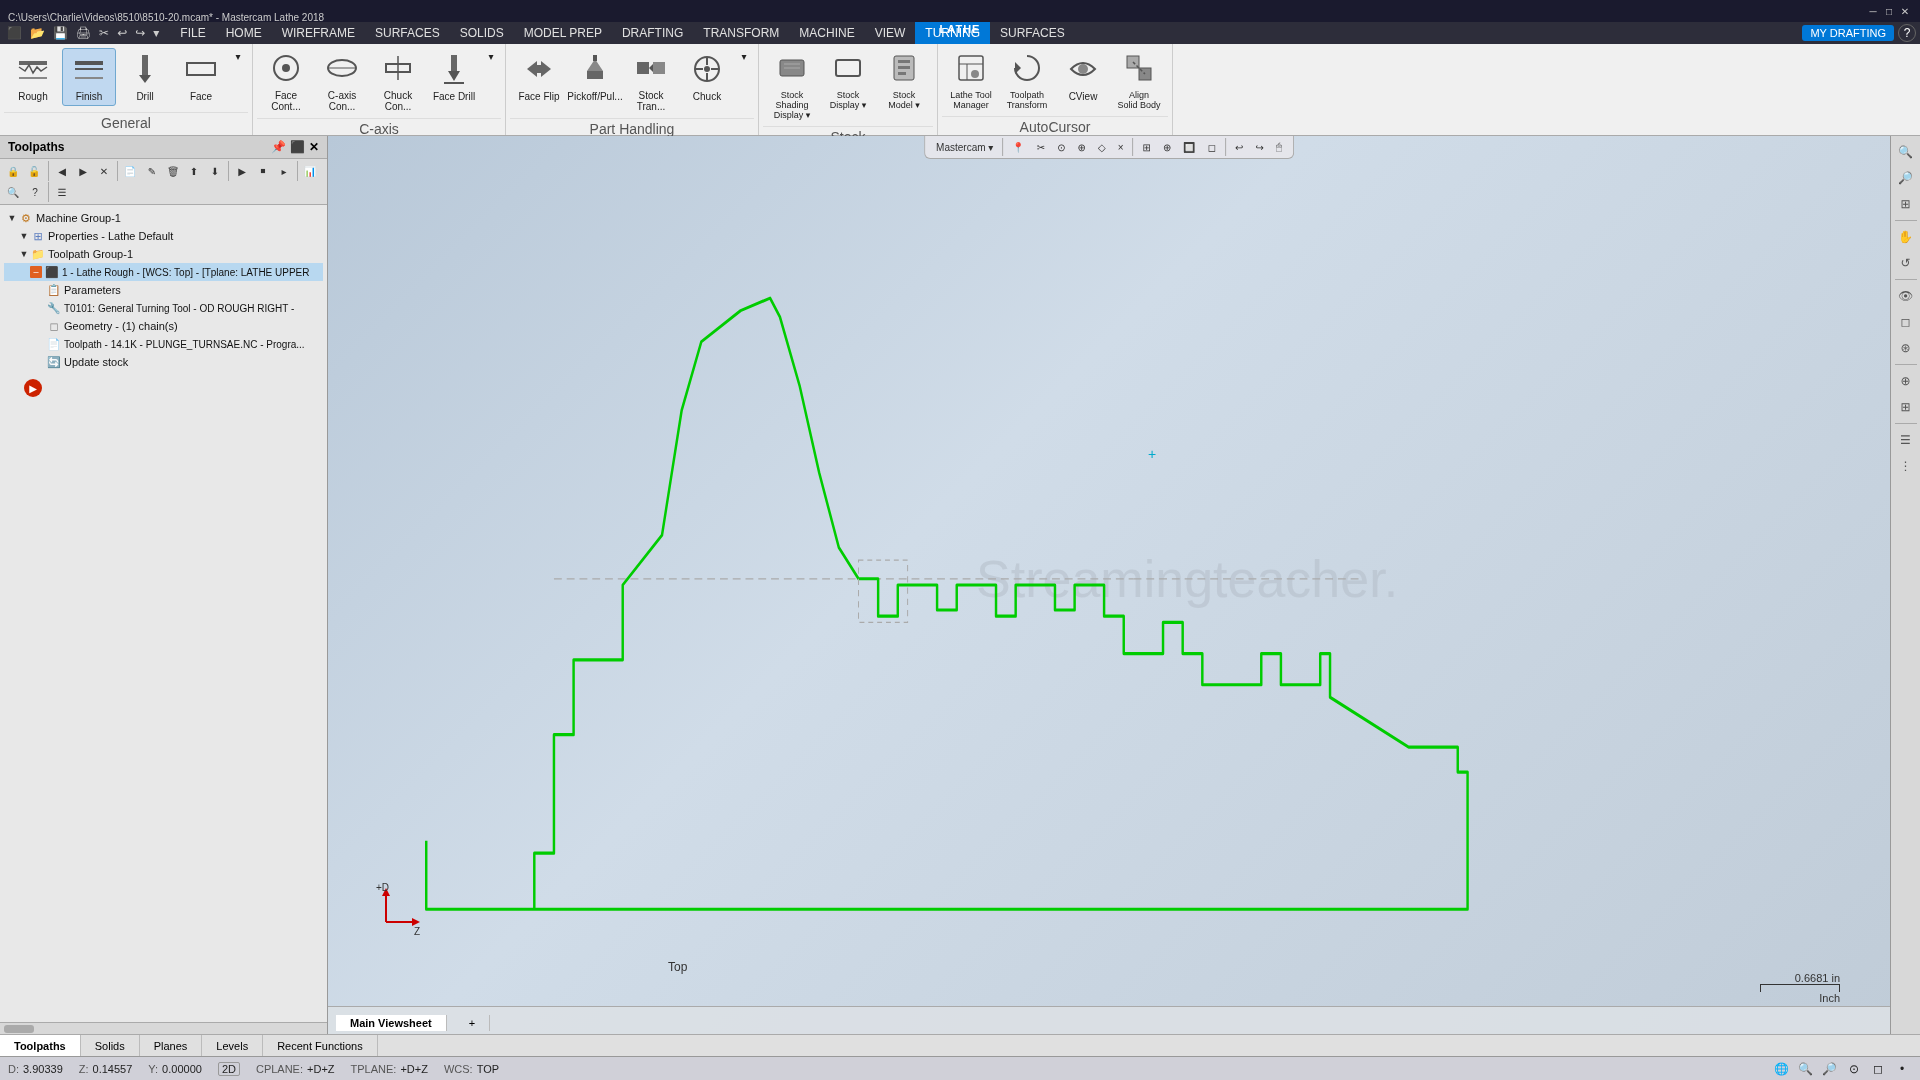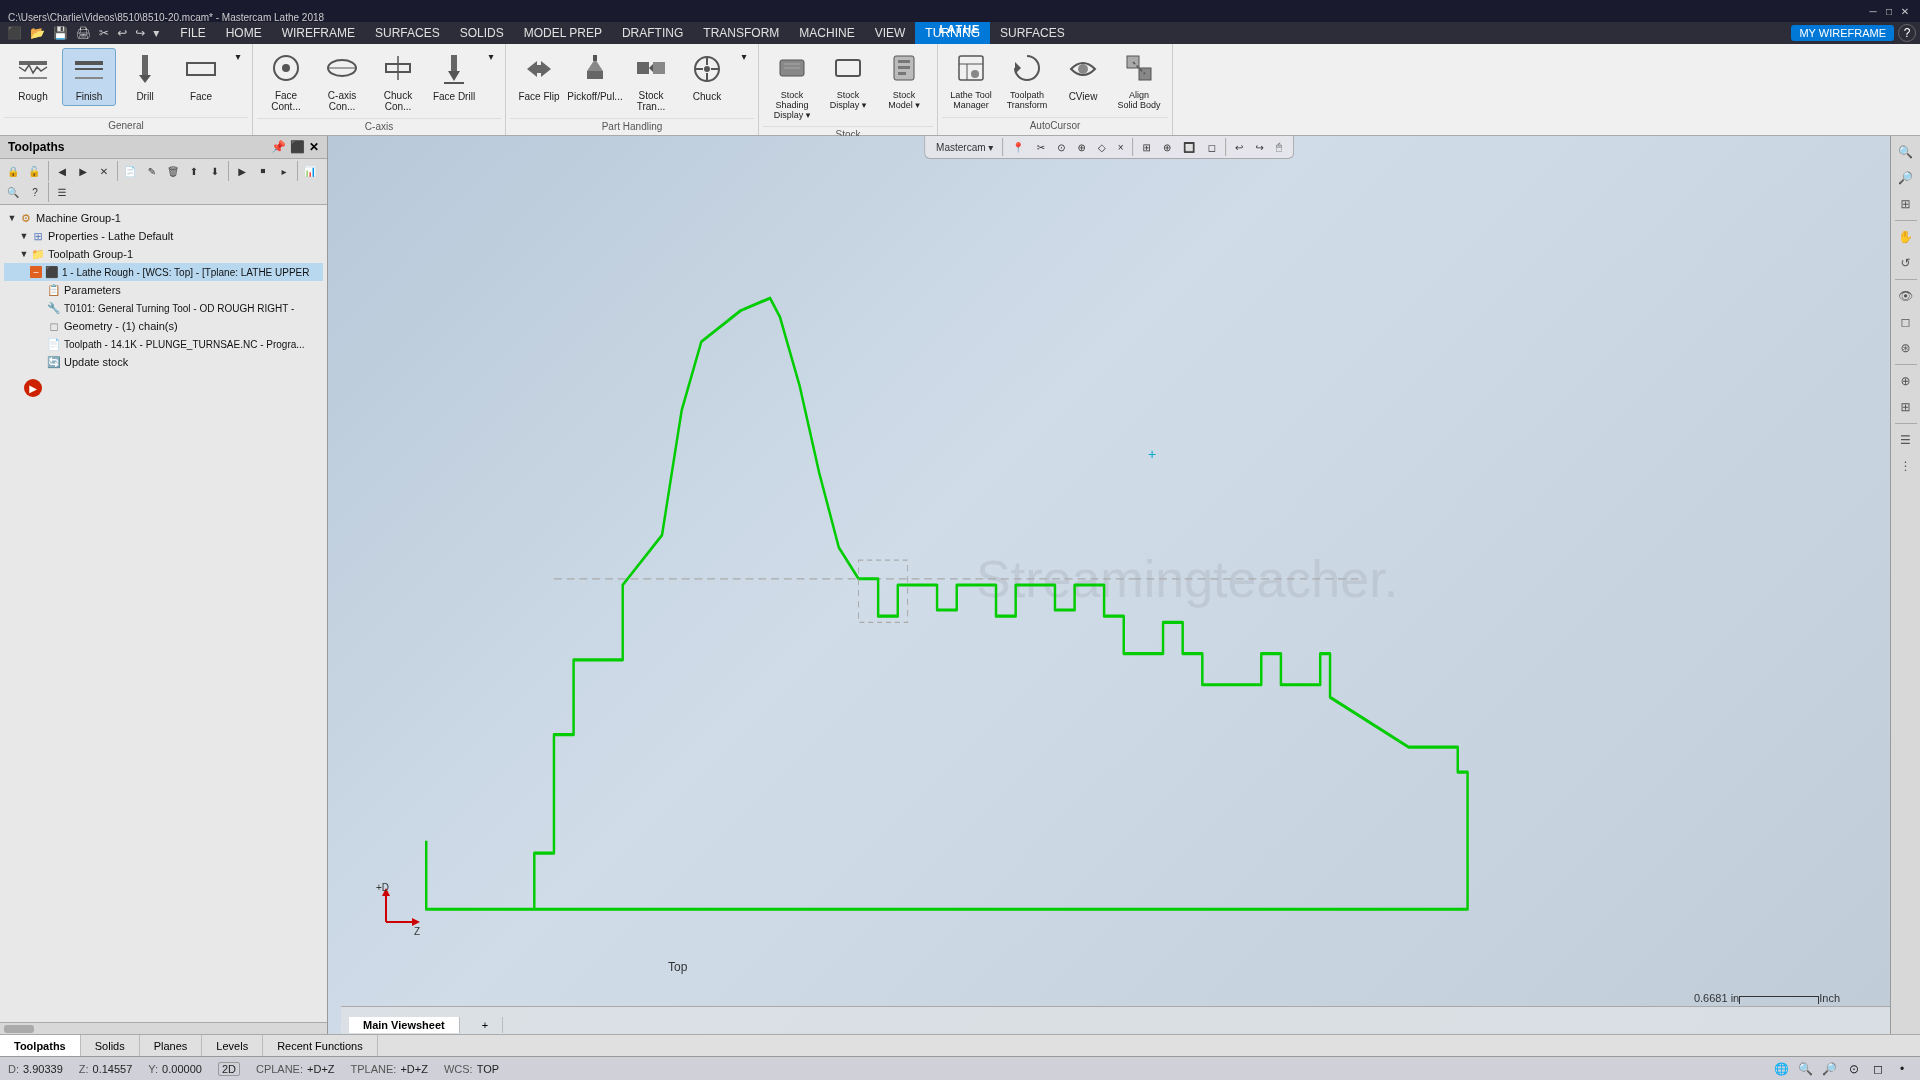--- a/index.html
+++ b/index.html
@@ -56,21 +56,21 @@
     }
     .ribbon-group-items {
       display: flex;
       flex: 1;
       gap: 2px;
       align-items: flex-start;
       padding: 2px;
     }
     .ribbon-group-label {
       text-align: center;
-      font-size: 10px;
+      font-size: 14px;
       color: #555;
       padding: 2px 0;
       border-top: 1px solid #ddd;
       margin-top: auto;
     }
     .ribbon-btn {
       display: flex;
       flex-direction: column;
       align-items: center;
       justify-content: center;
@@ -269,21 +269,21 @@
       font-size: 12px;
       color: #333;
     }
 
     
     #scale-bar {
       position: absolute;
       bottom: 30px;
       right: 50px;
       display: flex;
-      flex-direction: row;
+      flex-direction: column;
       align-items: flex-end;
       font-size: 11px;
       color: #333;
     }
     #scale-bar-line {
       width: 80px;
       height: 8px;
       border: 1.5px solid #333;
       border-bottom: none;
     }
@@ -355,28 +355,28 @@
       left: 0;
       width: 100%;
       height: 100%;
       pointer-events: none;
     }
 
     
     #viewsheet-bar {
       position: absolute;
       bottom: 0;
-      left: 13px;
+      left: 0;
       right: 0;
       height: 28px;
       background: rgba(220,224,228,0.9);
       border-top: 1px solid #aaa;
       display: flex;
-      align-items: flex-end;
-      padding: 1px 8px;
+      align-items: flex-start;
+      padding: 8px 8px;
       gap: 8px;
       font-size: 11px;
     }
 
     .my-mastercam-btn {
       margin-left: auto;
       display: flex;
       align-items: center;
       gap: 4px;
       padding: 2px 8px;
@@ -418,21 +418,21 @@
     <div class="menu-item">SURFACES</div>
     <div class="menu-item">SOLIDS</div>
     <div class="menu-item">MODEL PREP</div>
     <div class="menu-item">DRAFTING</div>
     <div class="menu-item">TRANSFORM</div>
     <div class="menu-item">MACHINE</div>
     <div class="menu-item">VIEW</div>
     <div class="menu-item active">TURNING</div>
     <div class="menu-item">SURFACES</div>
     <div class="my-mastercam-btn">
-      <span>MY WIREFRAME</span>
+      <span>MY DRAFTING</span>
     </div>
     <div class="qa-btn" style="color:#fff;margin-left:4px;border:1px solid #666;border-radius:50%;width:18px;height:18px;display:flex;align-items:center;justify-content:center;">?</div>
   </div>
 </div>
 
 <div id="ribbon">
 
   <div class="ribbon-group">
     <div class="ribbon-group-items">
       <div class="ribbon-btn">

